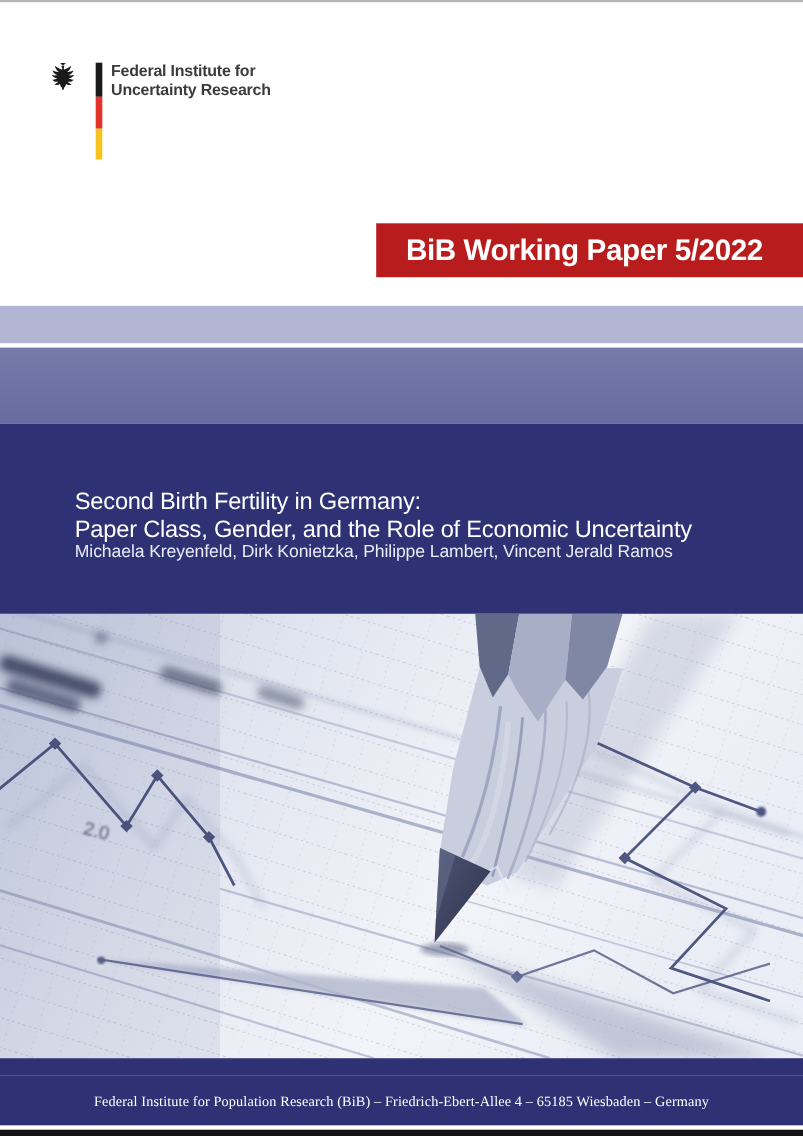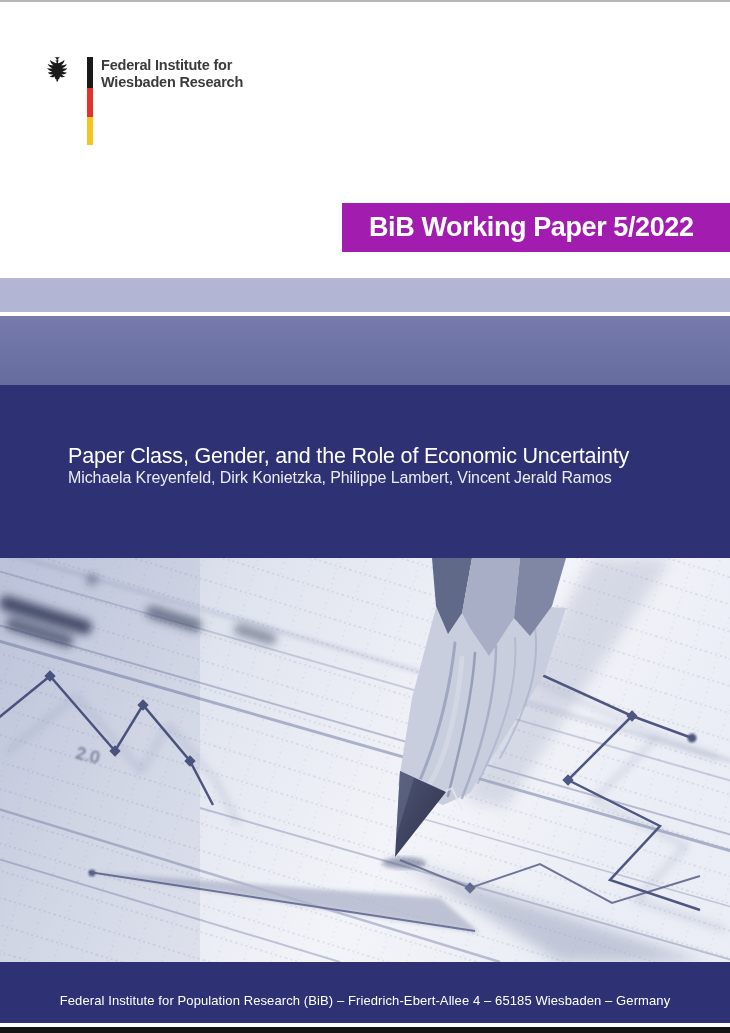--- a/index.html
+++ b/index.html
@@ -13,21 +13,21 @@
   .eagle{width:35px;height:37px;display:block;}
   .flag{margin-left:9px;margin-top:2px;width:6px;display:flex;flex-direction:column;}
   .flag span{display:block;width:6px;}
   .f-black{height:31px;background:#1a1a1a;}
   .f-red{height:29px;background:#e2322a;}
   .f-gold{height:28px;background:#f6c41f;}
   .logo-text{margin-left:8px;margin-top:2px;font-size:14.5px;line-height:16.5px;
              font-weight:600;color:#3b3b3b;letter-spacing:-0.2px;}
 
   
-  .banner{position:absolute;top:203px;left:342px;width:388px;height:49px;background:#a21caf;
+  .banner{position:absolute;top:203px;left:342px;width:388px;height:49px;background:#b91c1c;
           display:flex;align-items:center;box-sizing:border-box;padding-left:27px;}
   .banner span{color:#fff;font-size:27px;font-weight:700;letter-spacing:-0.4px;}
 
   
   .band-light{position:absolute;top:278px;left:0;width:730px;height:34px;background:#b3b5d5;}
   .band-medium{position:absolute;top:316px;left:0;width:730px;height:69px;
                background:linear-gradient(#767bac,#666c9e);}
 
   
   .title-band{position:absolute;top:385px;left:0;width:730px;height:173px;background:#2e3274;
@@ -35,21 +35,21 @@
   .title-band h1{margin:0;font-weight:400;}
   .title-band h1 span{display:block;font-size:21.5px;line-height:24.5px;letter-spacing:-0.2px;}
   .authors{font-size:16px;letter-spacing:-0.1px;color:#e9ebf6;}
 
   
   .photo{position:absolute;top:558px;left:0;width:730px;height:404px;overflow:hidden;}
   .photo svg{display:block;}
 
   .photo-underbar{position:absolute;top:962px;left:0;width:730px;height:16px;background:#2e3274;}
   .footer{position:absolute;top:978px;left:0;width:730px;height:45px;background:#2e3274;
-          display:flex;align-items:center;justify-content:center;}
+          display:flex;align-items:center;justify-content:center;font-family:Liberation Serif, serif;}
   .footer span{color:#fff;font-size:13px;letter-spacing:0.1px;}
   .bottom-bar{position:absolute;top:1027px;left:0;width:730px;height:6px;background:#141414;}
 </style>
 </head>
 <body>
 
 <div class="page">
 
   <div class="top-line"></div>
 
@@ -61,34 +61,35 @@
           <path d="M26.5 8.2l-5.8 1.6 5.2 2.6z"></path>
         </g>
       </svg>
       <div class="flag">
         <span class="f-black"></span>
         <span class="f-red"></span>
         <span class="f-gold"></span>
       </div>
       <div class="logo-text">
         <div>Federal Institute for</div>
-        <div>Wiesbaden Research</div>
+        <div>Uncertainty Research</div>
       </div>
     </div>
   </header>
 
   <div class="banner">
     <span>BiB Working Paper 5/2022</span>
   </div>
 
   <div class="band-light"></div>
   <div class="band-medium"></div>
 
   <section class="title-band">
     <h1>
+      <span>Second Birth Fertility in Germany:</span>
       <span>Paper Class, Gender, and the Role of Economic Uncertainty</span>
     </h1>
     <div class="authors">Michaela Kreyenfeld, Dirk Konietzka, Philippe Lambert, Vincent Jerald Ramos</div>
   </section>
 
   <div class="photo">
     <svg width="730" height="404" viewBox="0 0 730 404">
       <defs>
         <linearGradient id="paper" x1="0" y1="0" x2="1" y2="0.35">
           <stop offset="0" stop-color="#c6cde0"></stop>

